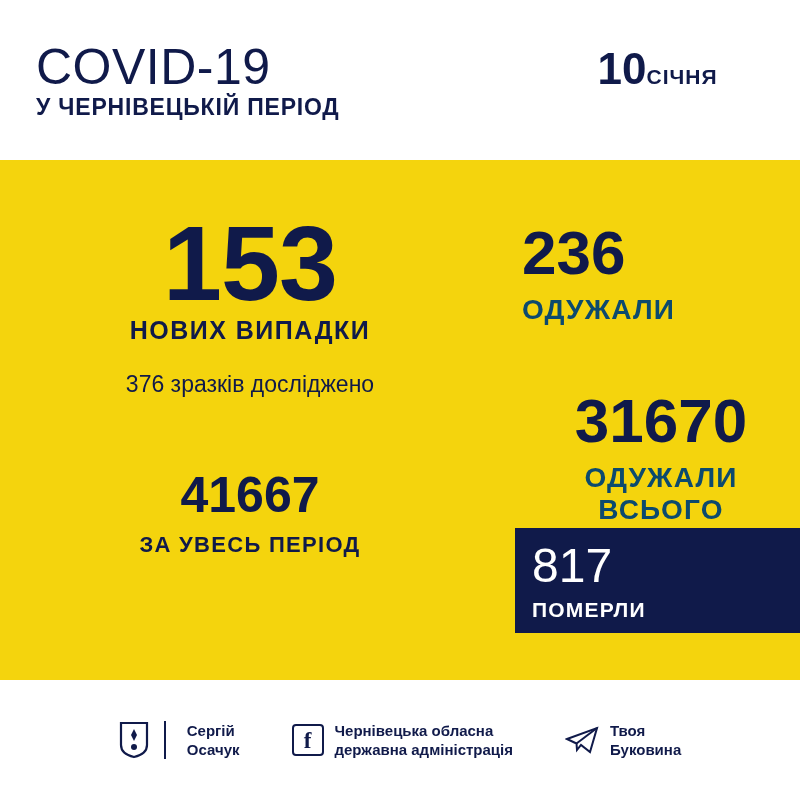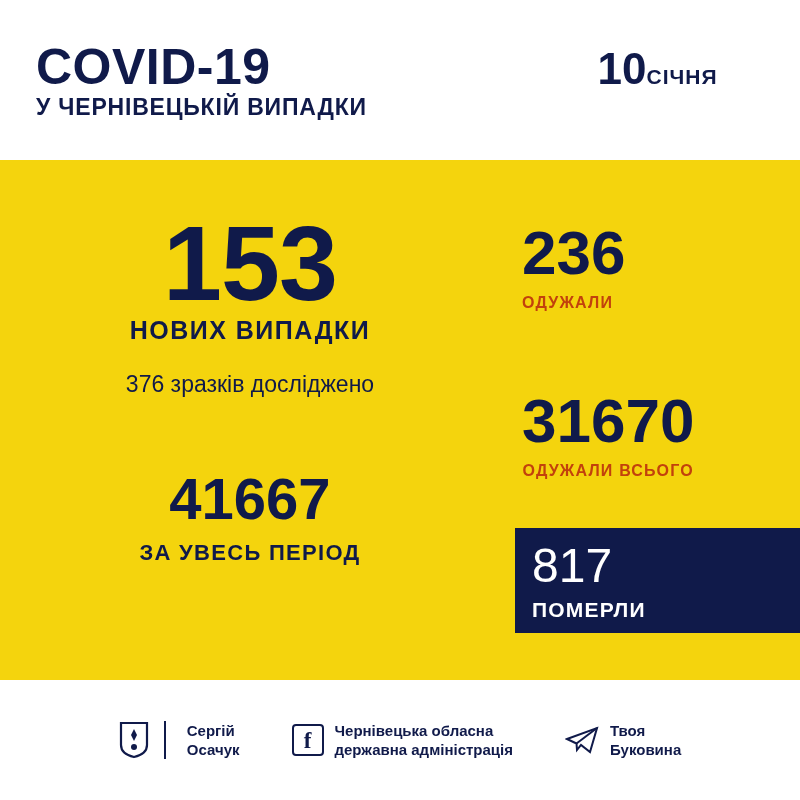--- a/index.html
+++ b/index.html
@@ -34,21 +34,21 @@
   .header-left {
     width: 515px;
     padding-left: 36px;
     box-sizing: border-box;
     display: flex;
     flex-direction: column;
     justify-content: center;
   }
   .title-main {
     font-size: 50px;
-    font-weight: bold;
+    font-weight: normal;
     letter-spacing: 0.5px;
     line-height: 1;
     color: #101a4a;
     margin-bottom: 4px;
   }
   .title-sub {
     font-size: 23px;
     font-weight: bold;
     letter-spacing: 0.8px;
     line-height: 1;
@@ -118,21 +118,21 @@
   }
   .note {
     font-size: 23px;
     color: #101a4a;
     margin-top: 26px;
   }
 
   .left-block-1 { position: absolute; left: 0; top: 50px; width: 500px; }
   .left-block-2 { position: absolute; left: 0; top: 310px; width: 500px; }
   .mid-number {
-    font-size: 58px;
+    font-size: 50px;
     font-weight: bold;
     line-height: 1;
     color: #101a4a;
   }
   .mid-label {
     font-size: 22px;
     font-weight: bold;
     letter-spacing: 1.3px;
     color: #101a4a;
     margin-top: 12px;
@@ -140,24 +140,24 @@
 
   .right-block-1 { position: absolute; left: 22px; top: 62px; }
   .right-block-2 { position: absolute; left: 22px; top: 230px; text-align: center; }
   .r-number {
     font-size: 62px;
     font-weight: bold;
     line-height: 1;
     color: #101a4a;
   }
   .r-label {
-    font-size: 16px;
+    font-size: 28px;
     font-weight: bold;
     letter-spacing: 1.2px;
-    color: #c2410c;
+    color: #0c4a6e;
     margin-top: 10px;
   }
   .deaths-box {
     position: absolute;
     left: 15px;
     top: 368px;
     width: 285px;
     height: 105px;
     background: #101a4a;
     color: #ffffff;
@@ -242,21 +242,21 @@
   }
 </style>
 </head>
 <body>
 
 <div class="poster">
 
   <div class="header">
     <div class="header-left">
       <div class="title-main">COVID-19</div>
-      <div class="title-sub">У ЧЕРНІВЕЦЬКІЙ ВИПАДКИ</div>
+      <div class="title-sub">У ЧЕРНІВЕЦЬКІЙ ПЕРІОД</div>
     </div>
     <div class="header-right">
       <div class="date-day">10</div>
       <div class="date-month">СІЧНЯ</div>
     </div>
   </div>
 
   <div class="body-yellow">
 
     <div class="col-left">

